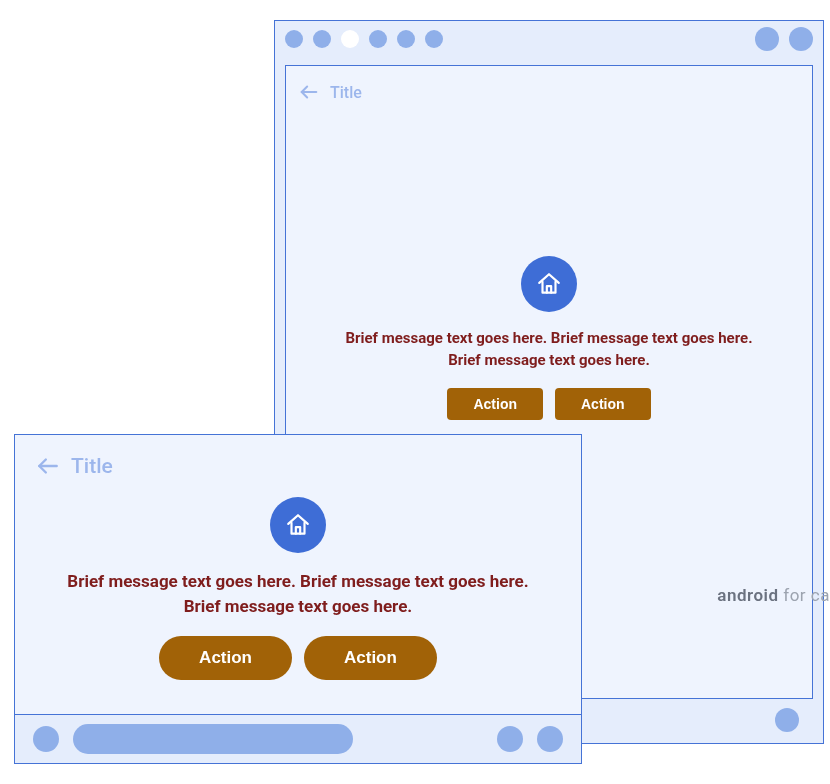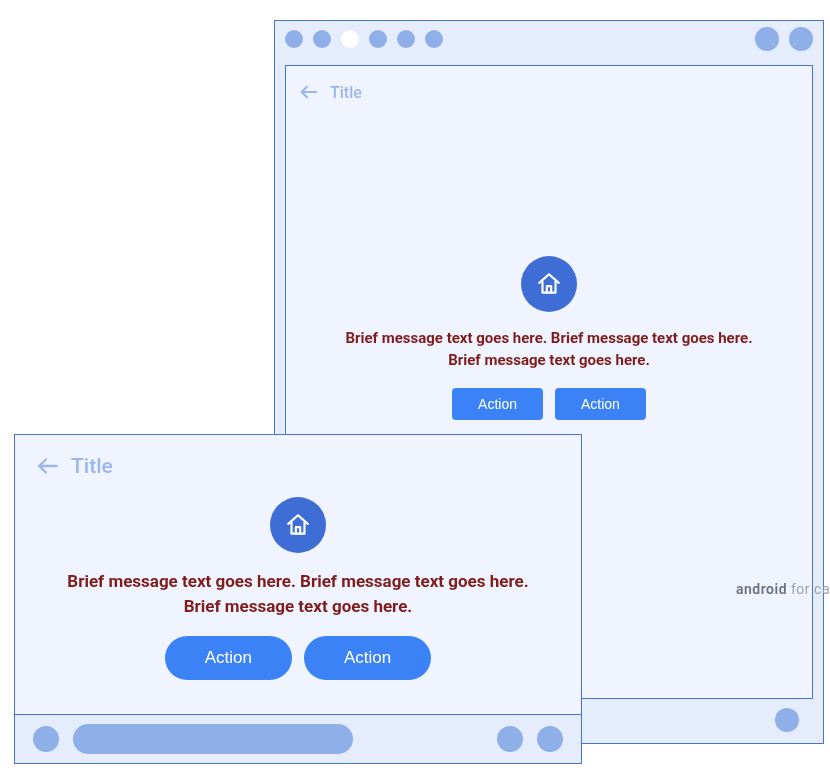--- a/index.html
+++ b/index.html
@@ -72,23 +72,23 @@
   .msg-text {
     color: #7f1d1d;
     font-weight: 700;
     font-size: 15px;
     line-height: 1.45;
     max-width: 420px;
     margin: 0 auto 16px;
   }
   .btnrow { display: inline-flex; gap: 12px; }
   .btn {
-    background: #3b82f6;
+    background: #a16207;
     color: #ffffff;
-    font-weight: 400;
+    font-weight: 700;
     border: none;
     font-size: 14px;
   }
   .btn.square { border-radius: 4px; padding: 8px 26px; }
   .btn.pill   { border-radius: 999px; padding: 12px 40px; font-size: 17px; }
   .navbar {
     position: absolute;
     left: 10px; right: 10px; bottom: 6px;
     height: 34px;
     display: flex;
@@ -131,23 +131,23 @@
     padding: 0 18px;
   }
   .navfront-left { display: flex; align-items: center; gap: 14px; }
   .navfront-right { display: flex; align-items: center; gap: 14px; }
   .nfdot { width: 26px; height: 26px; border-radius: 50%; background: #8fafe9; }
   .nfpill { width: 280px; height: 30px; border-radius: 15px; background: #8fafe9; }
 
   .watermark {
     position: absolute;
     right: 0;
-    bottom: 12px;
+    bottom: 4px;
     color: #9ca3af;
-    font-size: 14px;
+    font-size: 17px;
     letter-spacing: 0.5px;
   }
   .watermark .strong { font-weight: 600; color: #6b7280; }
 </style>
 </head>
 <body>
 
 <div class="canvas">
 
   <div class="mock-back">

